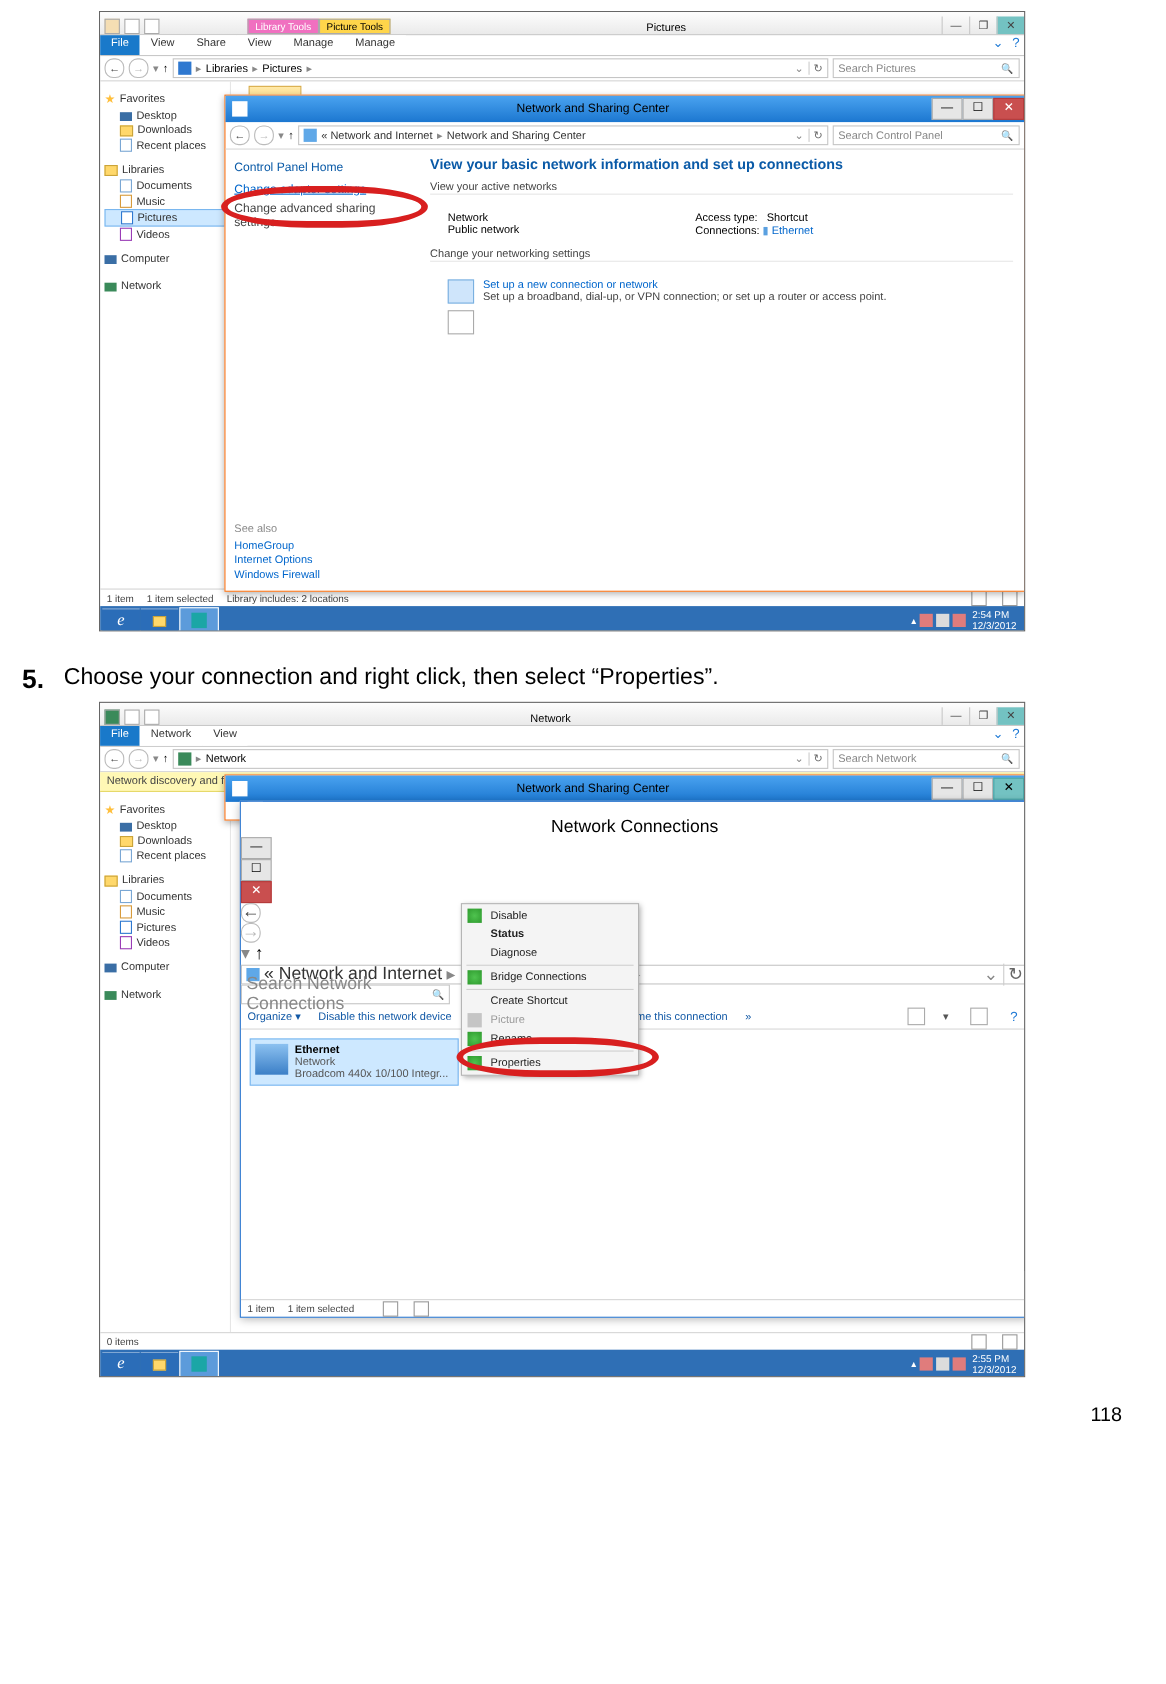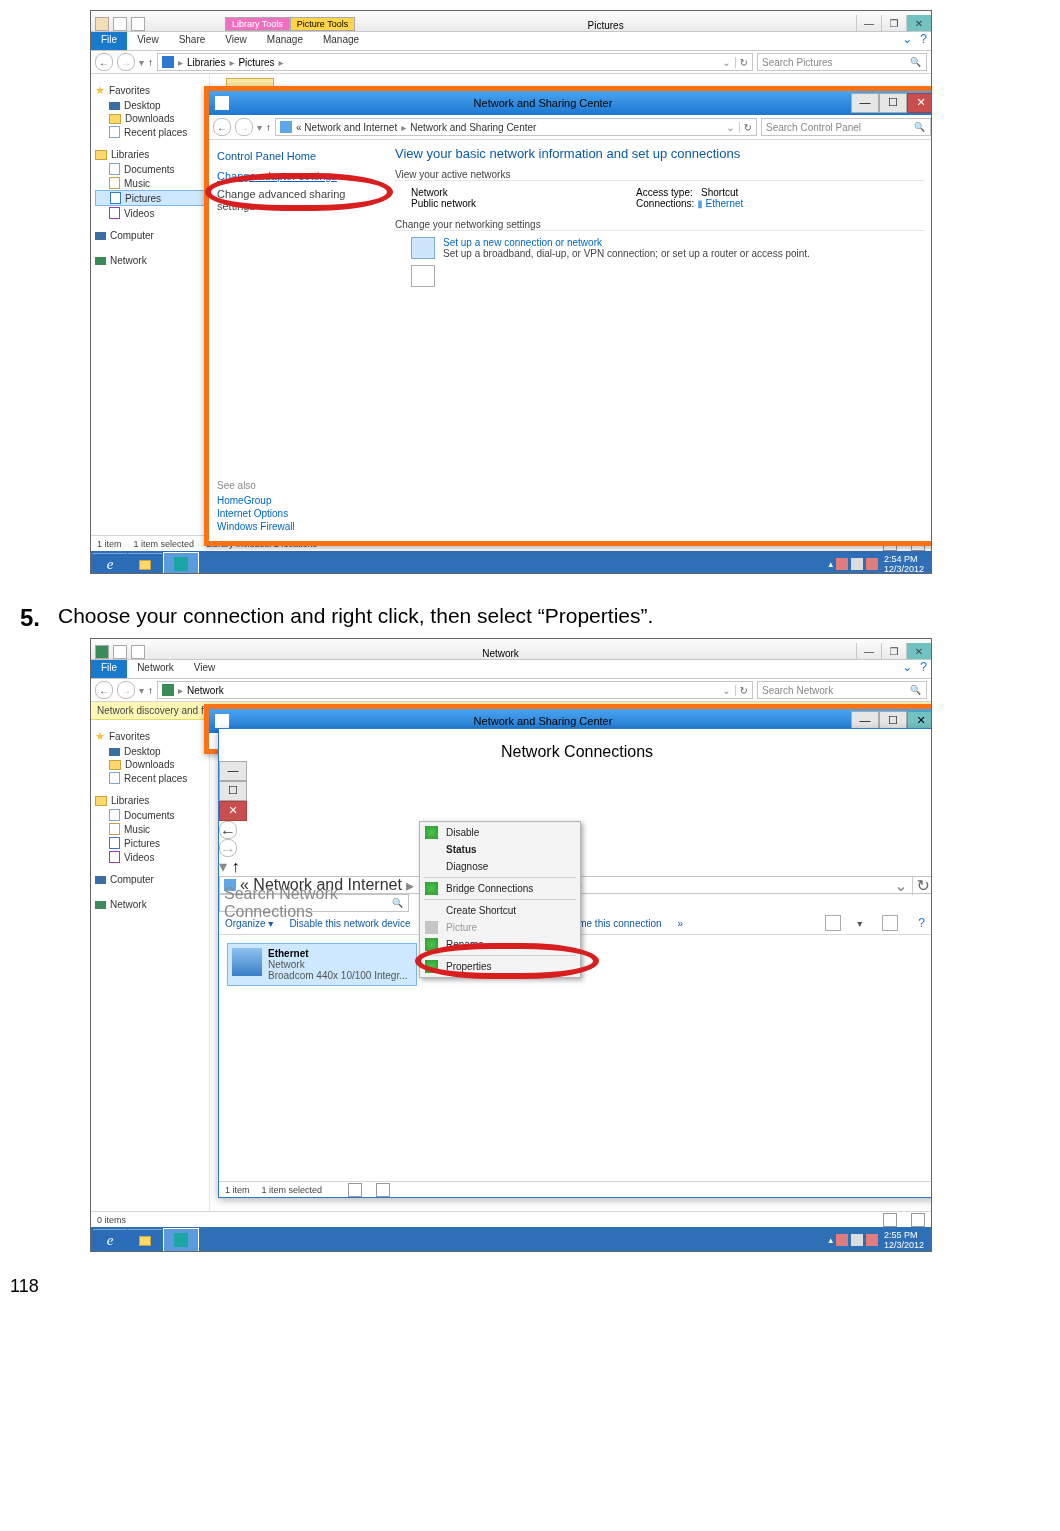--- a/index.html
+++ b/index.html
@@ -45,38 +45,38 @@
   
   .taskbar{height:26px;background:#2f6fb5;display:flex;align-items:center;padding:0 2px}
   .tb-btn{width:34px;height:22px;margin-right:1px;display:flex;align-items:center;justify-content:center;border-top:1px solid rgba(255,255,255,.4)}
   .tb-btn.ie{background:#2b6db8}
   .tb-btn.exp{background:#2b6db8}
   .tb-btn.act{background:#5c9bdb;border:1px solid #fff}
   .tb-tray{margin-left:auto;display:flex;align-items:center;gap:3px;font-size:9px;color:#fff;padding-right:2px}
   .tray-ic{width:12px;height:12px;background:#e07c7c}
   .tb-clock{line-height:10px;padding:1px 3px}
   
-  .cpwin{position:absolute;border:5px solid #f97316;background:#fff;box-shadow:0 2px 6px rgba(0,0,0,.3)}
+  .cpwin{position:absolute;border:1px solid #f97316;background:#fff;box-shadow:0 2px 6px rgba(0,0,0,.3)}
   .cpwin .cptitle{height:24px;background:linear-gradient(#4aa3f0,#1c77d0);display:flex;align-items:center;font-size:11px;color:#000}
   .cptitle .ic{width:14px;height:14px;margin:0 6px;background:#fff}
   .cptitle .txt{flex:1;text-align:center;color:#000}
   .cptitle .wbtn{width:26px;height:18px;background:#e6e6e6;border:1px solid #aaa;text-align:center;font-size:11px;line-height:16px}
   .cptitle .wbtn.close{background:#c94f4f;color:#fff;border-color:#b43b3b}
   .cptitle .wbtn.xcl{background:#73C2C2;border-color:#4aa7a7}
   .cpwin .cp-addr{height:24px;border-bottom:1px solid #d8d8d8;display:flex;align-items:center;font-size:10px;gap:4px;padding:0 4px}
   .cp-addr .crumb{color:#333}
   .cpbody{display:flex;font-size:11px}
   .cp-left{width:160px;padding:10px 8px}
   .cp-left a{display:block;color:#0066cc;text-decoration:none;margin-bottom:6px}
   .cp-left .plain{color:#333}
   .cp-left .underline{text-decoration:underline}
   .cp-left .hd{color:#0a5aa7;margin-bottom:8px}
   .cp-right{flex:1;padding:6px 10px 10px 10px}
-  .cp-right h2{color:#0a5aa7;font-weight:normal;font-size:13px;margin:0 0 8px 0}
-  .section-title{color:#444;font-size:10px;margin:4px 0 6px 0;border-bottom:1px solid #e6e6e6}
+  .cp-right h2{color:#0a5aa7;font-weight:bold;font-size:13px;margin:0 0 8px 0}
+  .section-title{color:#444;font-size:10px;margin:4px 0 16px 0;border-bottom:1px solid #e6e6e6}
   .net-info{display:flex;gap:40px;font-size:10px;margin:4px 0 10px 16px}
   .net-info a{color:#0066cc;text-decoration:none}
   .task{display:flex;gap:8px;margin:6px 0 6px 16px;font-size:10px}
   .task-ic{width:22px;height:20px;background:#cfe5fb;border:1px solid #7ab0e0;flex-shrink:0}
   .task a{color:#0066cc;text-decoration:none}
   .task-sub{color:#444}
   .seealso{position:absolute;left:8px;bottom:8px;font-size:10px}
   .seealso .lbl{color:#8a8a8a;margin-bottom:4px}
   .seealso a{display:block;color:#0066cc;text-decoration:none;margin:2px 0}
   .circle{position:absolute;border:6px solid #d81f1f;border-radius:50%/60%;background:transparent;pointer-events:none}
@@ -97,21 +97,21 @@
   .conn-ic{width:30px;height:28px;background:linear-gradient(#8cc1f0,#3b7fc7)}
   .conn-item .sub{color:#555}
   .ctx{position:absolute;background:#f4f4f4;border:1px solid #b5b5b5;box-shadow:2px 2px 5px rgba(0,0,0,.35);font-size:10px;padding:2px 0;width:160px}
   .ctx-item{padding:3px 8px 3px 26px;white-space:nowrap;position:relative;color:#222}
   .ctx-item.bold{font-weight:bold}
   .ctx-item.disabled{color:#9a9a9a}
   .ctx hr{margin:2px 4px;border:none;border-top:1px solid #d0d0d0}
   .ctx-ic{position:absolute;left:5px;top:2px;width:13px;height:13px;background:#7ab7ef}
   .shield{background:radial-gradient(#4fc34f,#2e9a2e)}
   .footerstatus{position:absolute;left:0;right:0;bottom:0;height:15px;border-top:1px solid #d5d5d5;font-size:9px;display:flex;align-items:center;gap:12px;padding:0 6px;color:#444}
-  .page-num{font-size:18px;margin:24px 30px 10px 0}
+  .page-num{text-align:right;font-size:18px;margin:24px 30px 10px 0}
   .helpic{color:#1a77d4;font-size:12px;margin:0 4px}
 </style>
 </head>
 <body>
 
 <div class="page">
 
 <div class="shot shot1">
 
   <div class="outer-titlebar">

